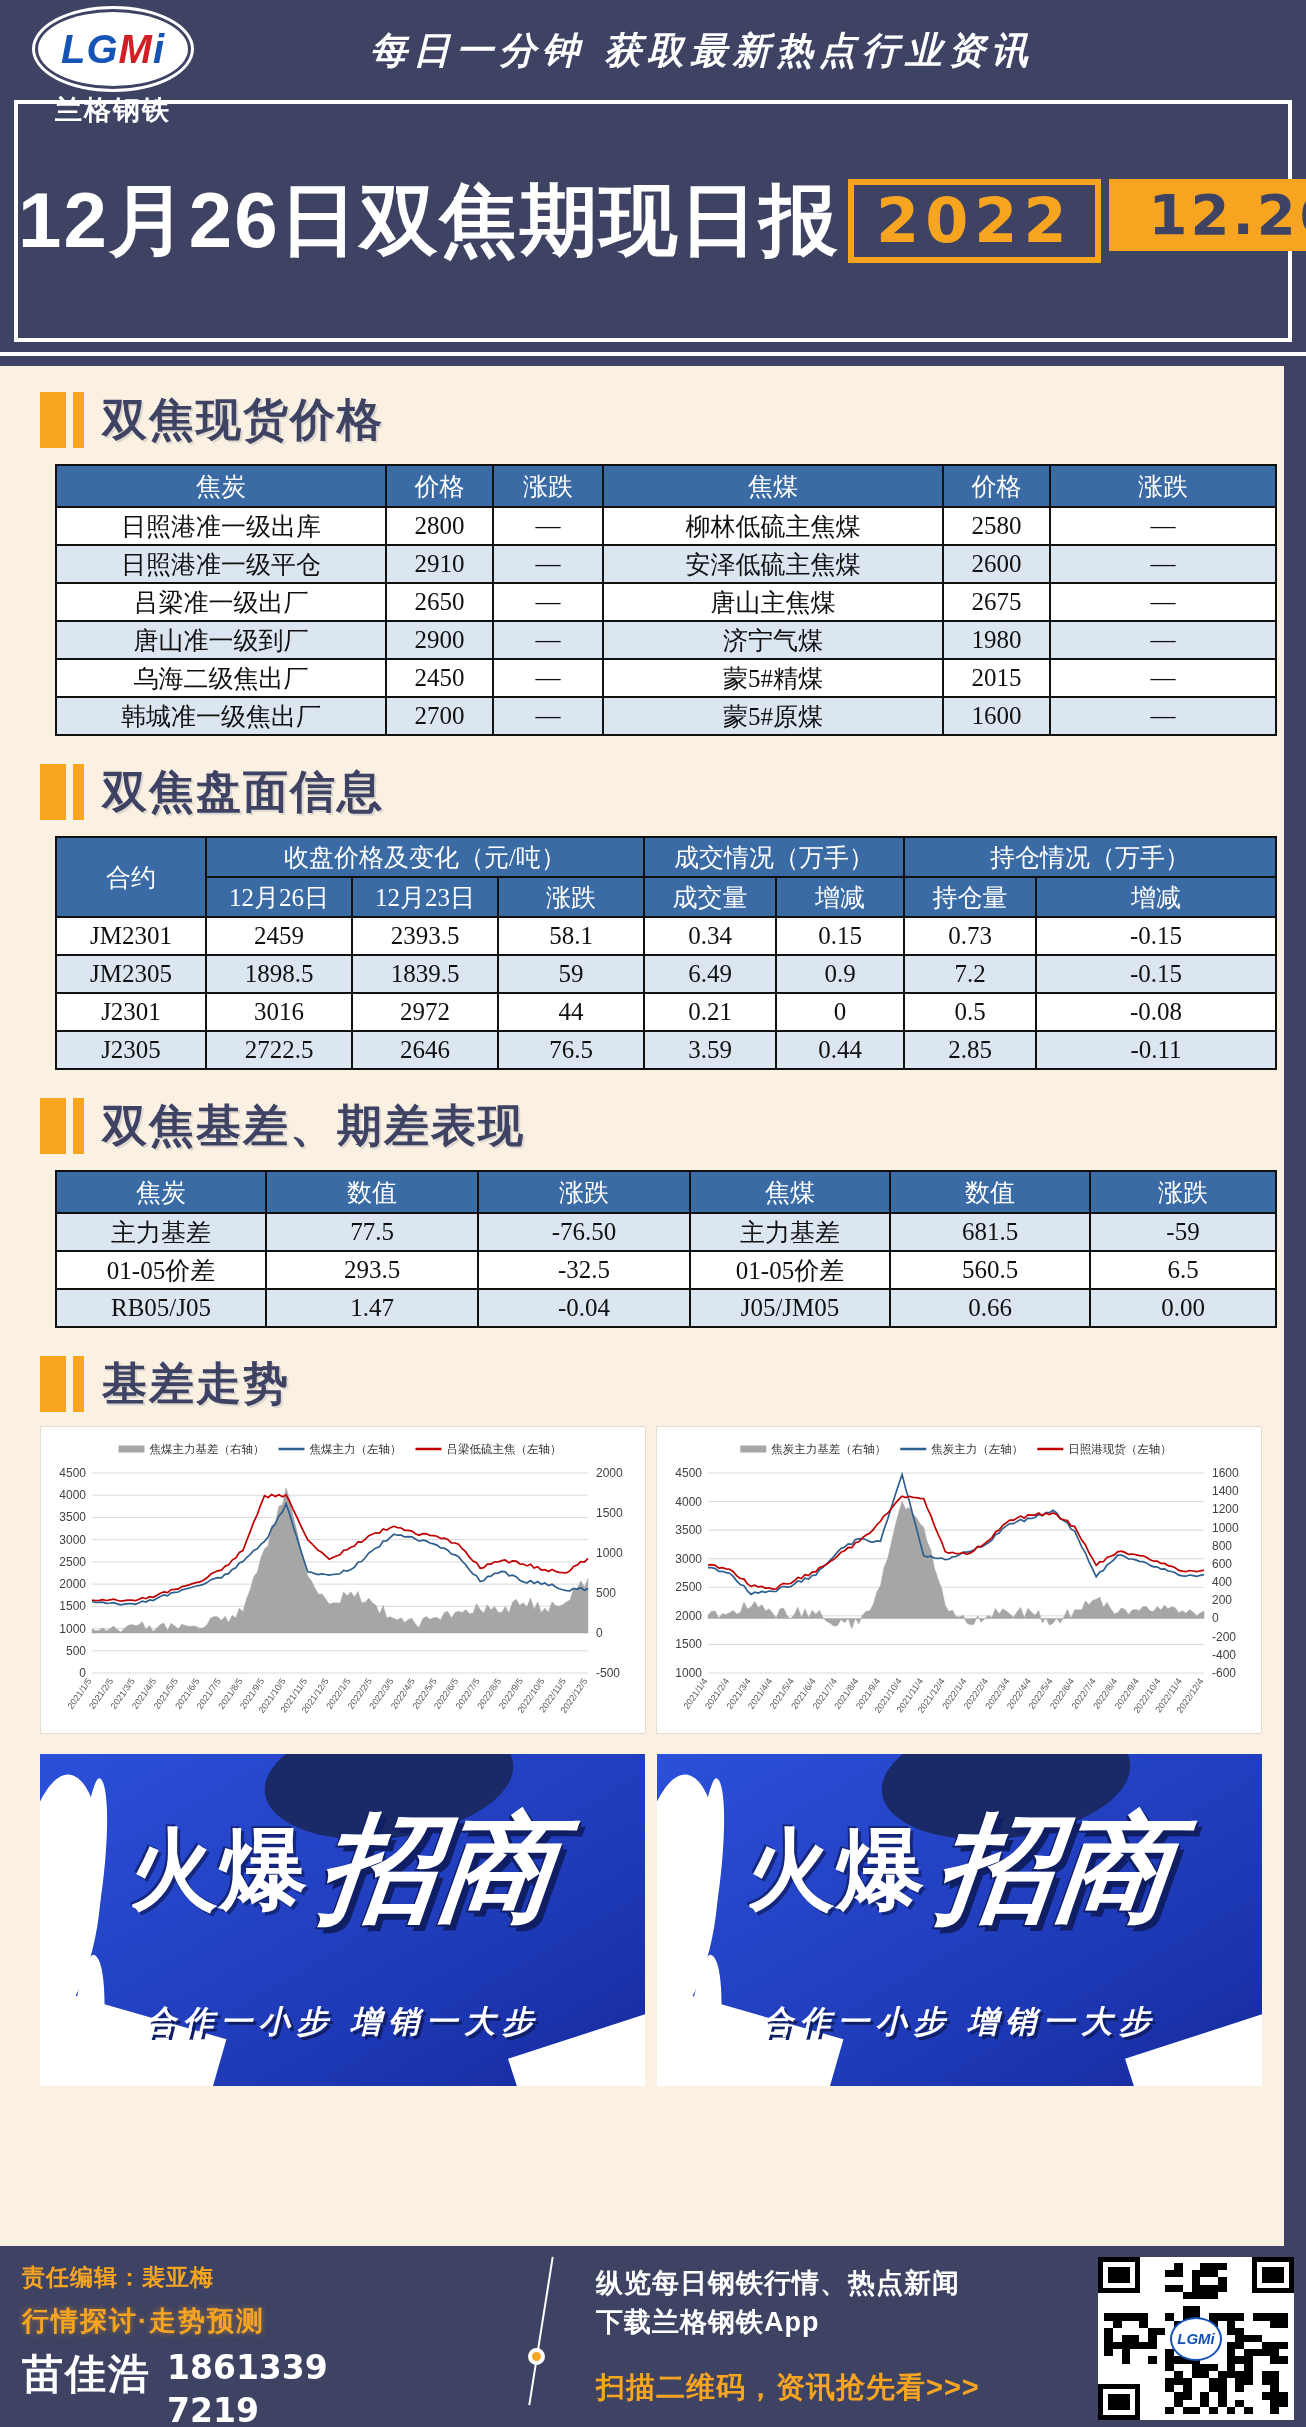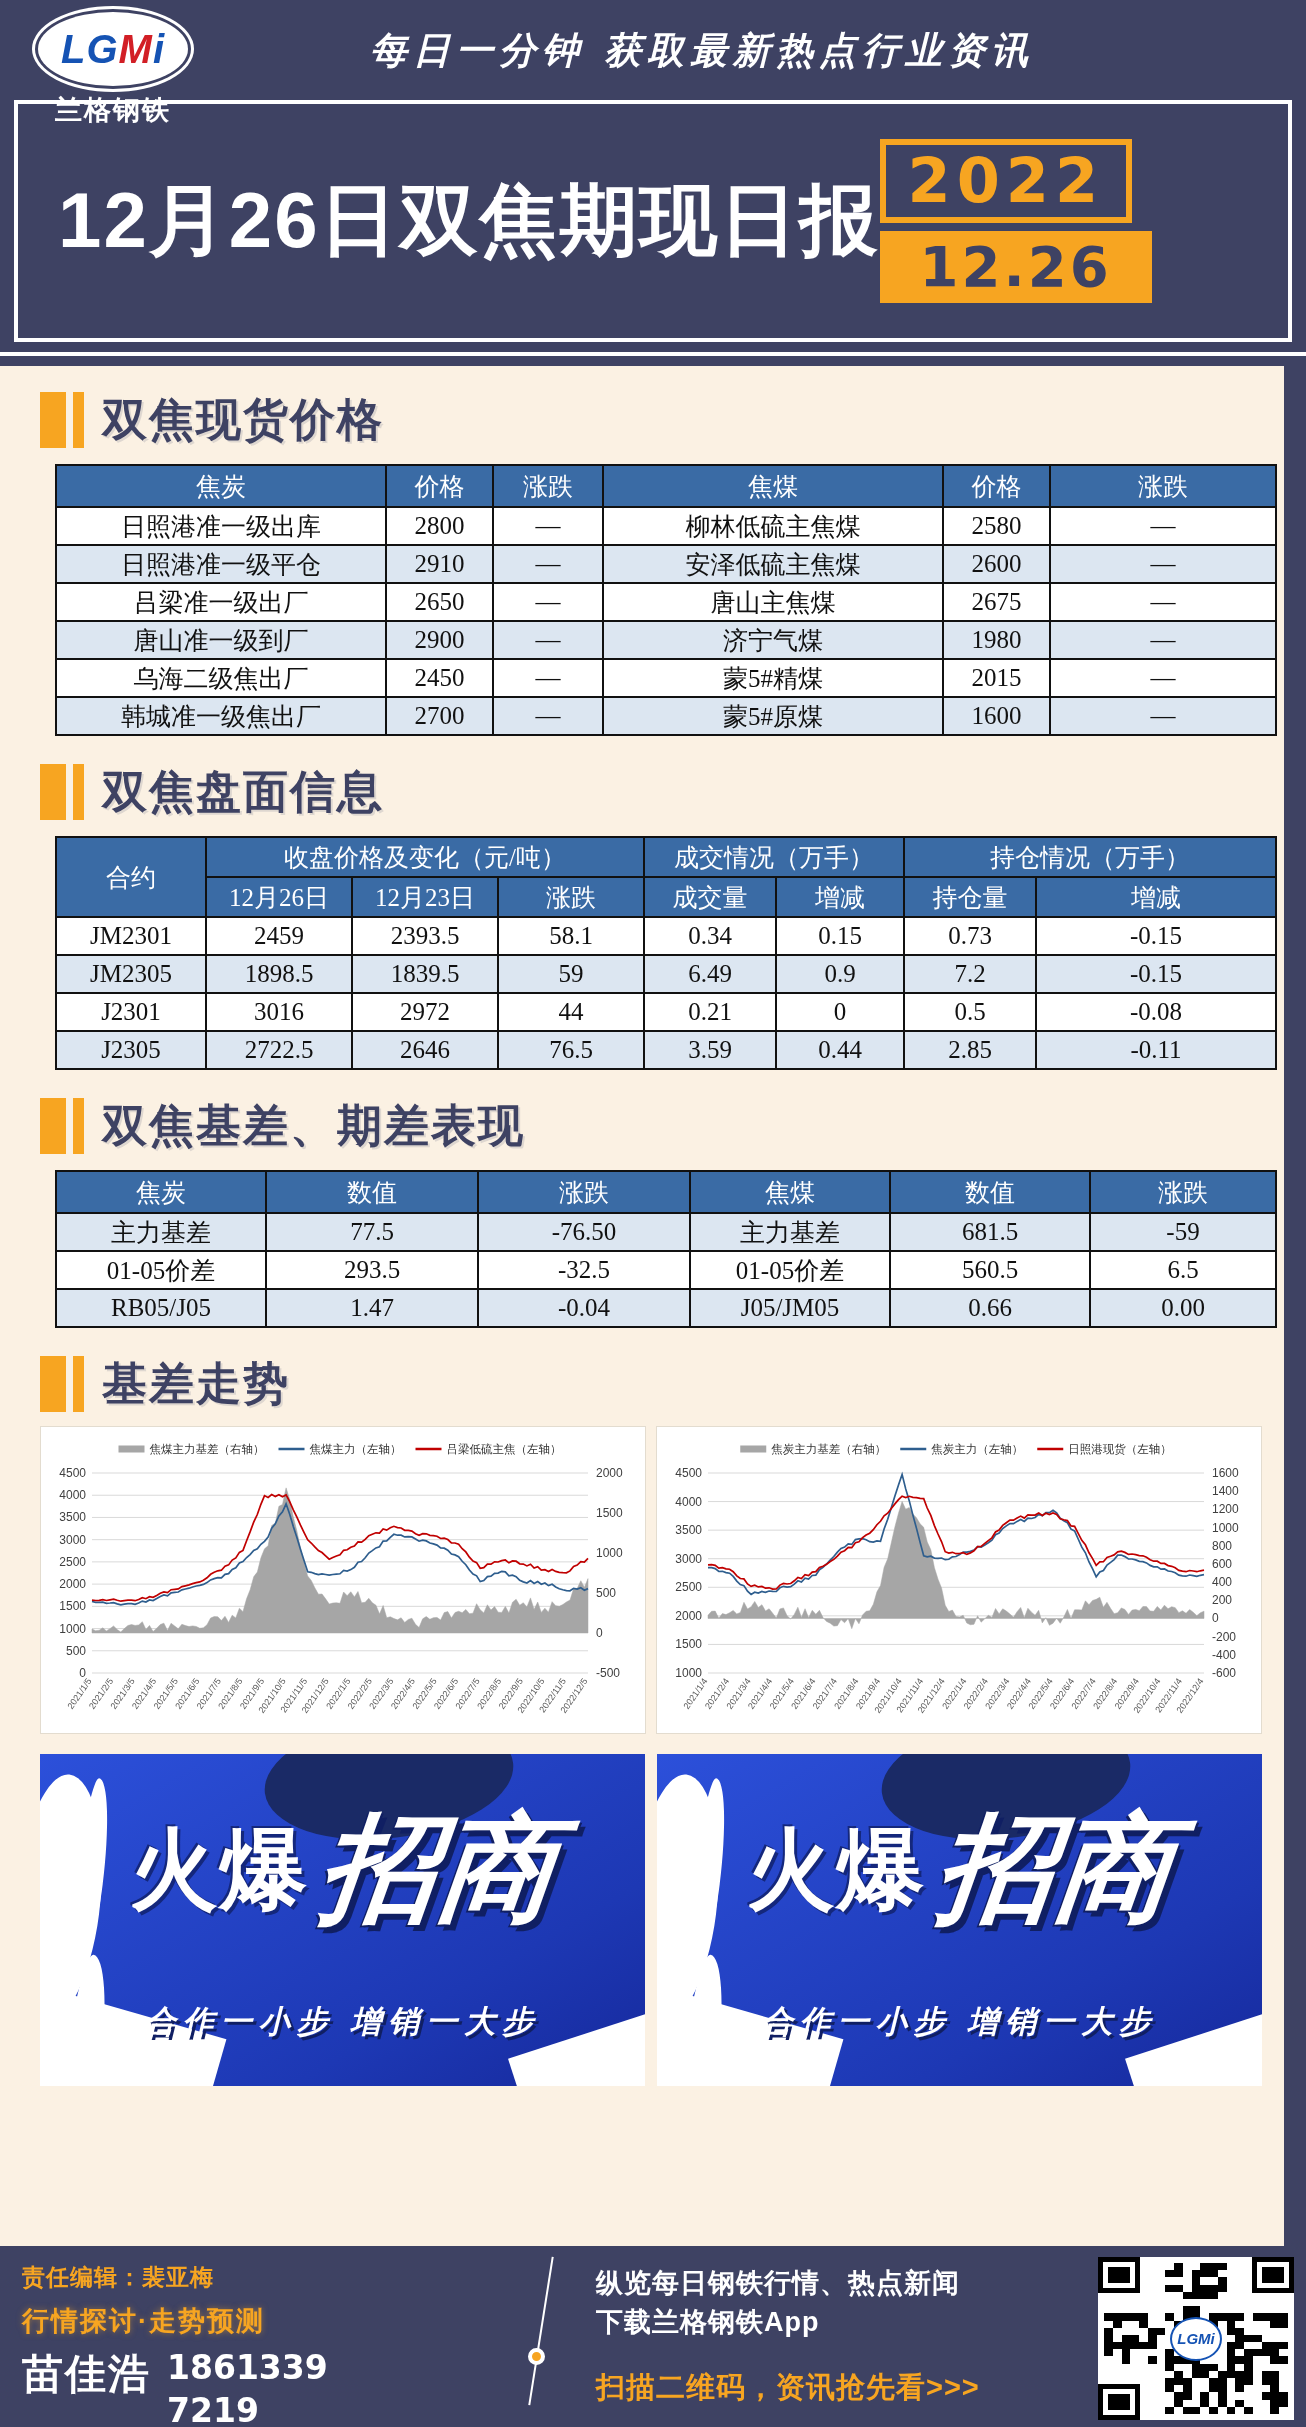--- a/index.html
+++ b/index.html
@@ -9,22 +9,22 @@
 
   
   .header { height:356px; background:#3E4263; border-bottom:4px solid #ffffff; position:relative; }
   .brand { position:absolute; left:28px; top:6px; width:170px; text-align:center; }
   .logo-oval { width:150px; height:74px; background:#ffffff; border-radius:50%; display:flex; align-items:center; justify-content:center; box-shadow:0 0 0 3px #3E4263, 0 0 0 6px #ffffff; margin:6px auto 6px; }
   .logo-oval span { font-weight:900; font-size:40px; font-style:italic; letter-spacing:1px; font-family:"Liberation Sans",sans-serif; }
   .logo-l { color:#1553b4; } .logo-g { color:#1553b4; } .logo-m { color:#d21f26; } .logo-i { color:#1553b4; }
   .logo-sub { color:#ffffff; font-size:27px; font-weight:900; font-family:"DejaVu Serif", serif; letter-spacing:2px; }
   .slogan { position:absolute; left:370px; top:26px; width:900px; color:#ffffff; font-size:37px; font-weight:700; font-style:italic; font-family:"DejaVu Serif", serif; letter-spacing:6px; white-space:nowrap; }
   .title-box { position:absolute; left:14px; right:14px; top:100px; bottom:10px; border:4px solid #ffffff; display:flex; align-items:center; }
-  .main-title { flex:1; color:#ffffff; font-size:78px; font-weight:900; letter-spacing:2px; padding-left:40px; white-space:nowrap; }
-  .date-col { width:420px; display:flex; flex-direction:column; align-items:flex-start; gap:8px; margin-right:20px; }
+  .main-title { flex:1; color:#ffffff; font-size:78px; font-weight:900; letter-spacing:2px; white-space:nowrap; }
+  .date-col { width:420px; display:flex; align-items:flex-start; gap:8px; margin-right:20px; }
   .year-box { border:6px solid #F7A521; color:#F7A521; font-size:62px; font-weight:900; letter-spacing:6px; padding:2px 22px; line-height:1.1; font-family:"DejaVu Sans", sans-serif; }
   .day-box { background:#F7A521; color:#3E4263; font-size:56px; font-weight:900; letter-spacing:3px; padding:4px 40px; line-height:1.15; font-family:"DejaVu Sans", sans-serif; }
   .header-gap { height:10px; background:#3E4263; }
 
   
   .content { height:1880px; width:1284px; background:#FBF1E3; padding-top:26px; overflow:hidden; }
   .section-title { display:flex; align-items:center; height:56px; margin:0 0 16px 40px; }
   .bar-thick { width:26px; height:56px; background:#F7A521; }
   .bar-thin  { width:11px; height:56px; background:#F7A521; margin-left:7px; }
   .section-label { margin-left:18px; font-size:45px; font-weight:900; color:#3E4263; letter-spacing:2px; text-shadow:2px 2px 0 rgba(62,66,99,.15); }

